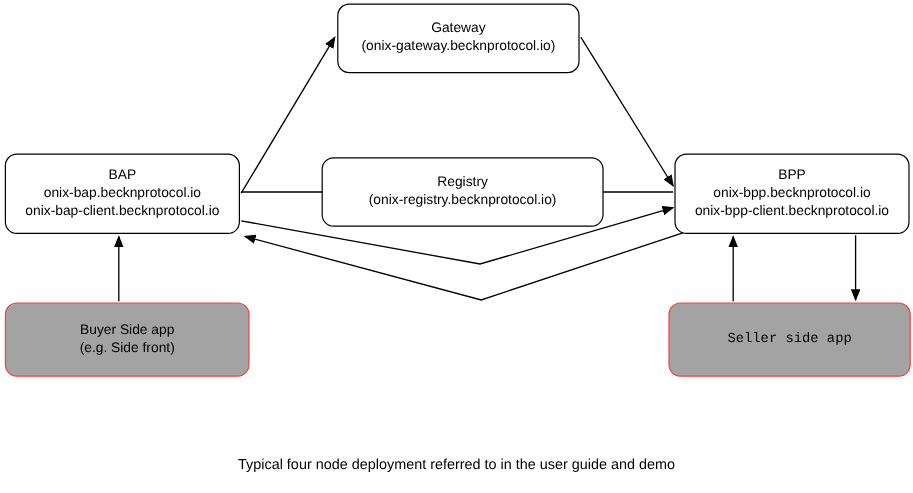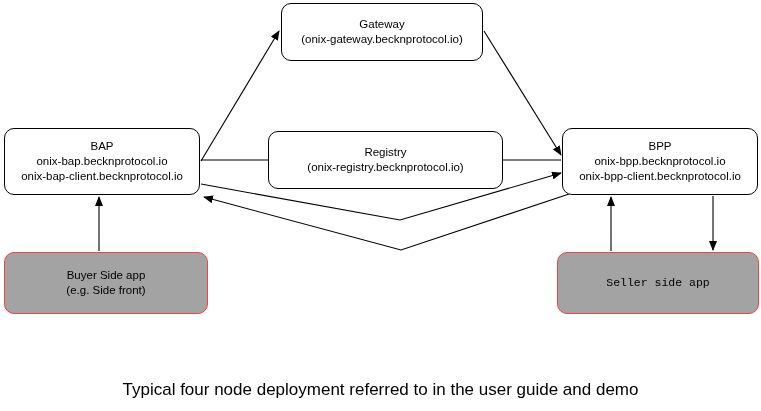--- a/index.html
+++ b/index.html
@@ -54,21 +54,21 @@
   #node-bpp     { left: 562px; top: 128px; width: 196px; height: 67px; }
   #node-buyer   { left: 4px;   top: 252px; width: 204px; height: 62px; }
   #node-seller  { left: 557px; top: 252px; width: 202px; height: 62px; font-family: Liberation Mono, monospace; }
 
   #caption {
     position: absolute;
     left: 0;
     top: 380px;
     width: 761px;
     text-align: center;
-    font-size: 17px;
+    font-size: 12px;
     color: #000000;
     z-index: 2;
   }
 </style>
 </head>
 <body>
 
 <div id="canvas">
 
   <svg id="edges" viewBox="0 0 761 411" xmlns="http://www.w3.org/2000/svg">

